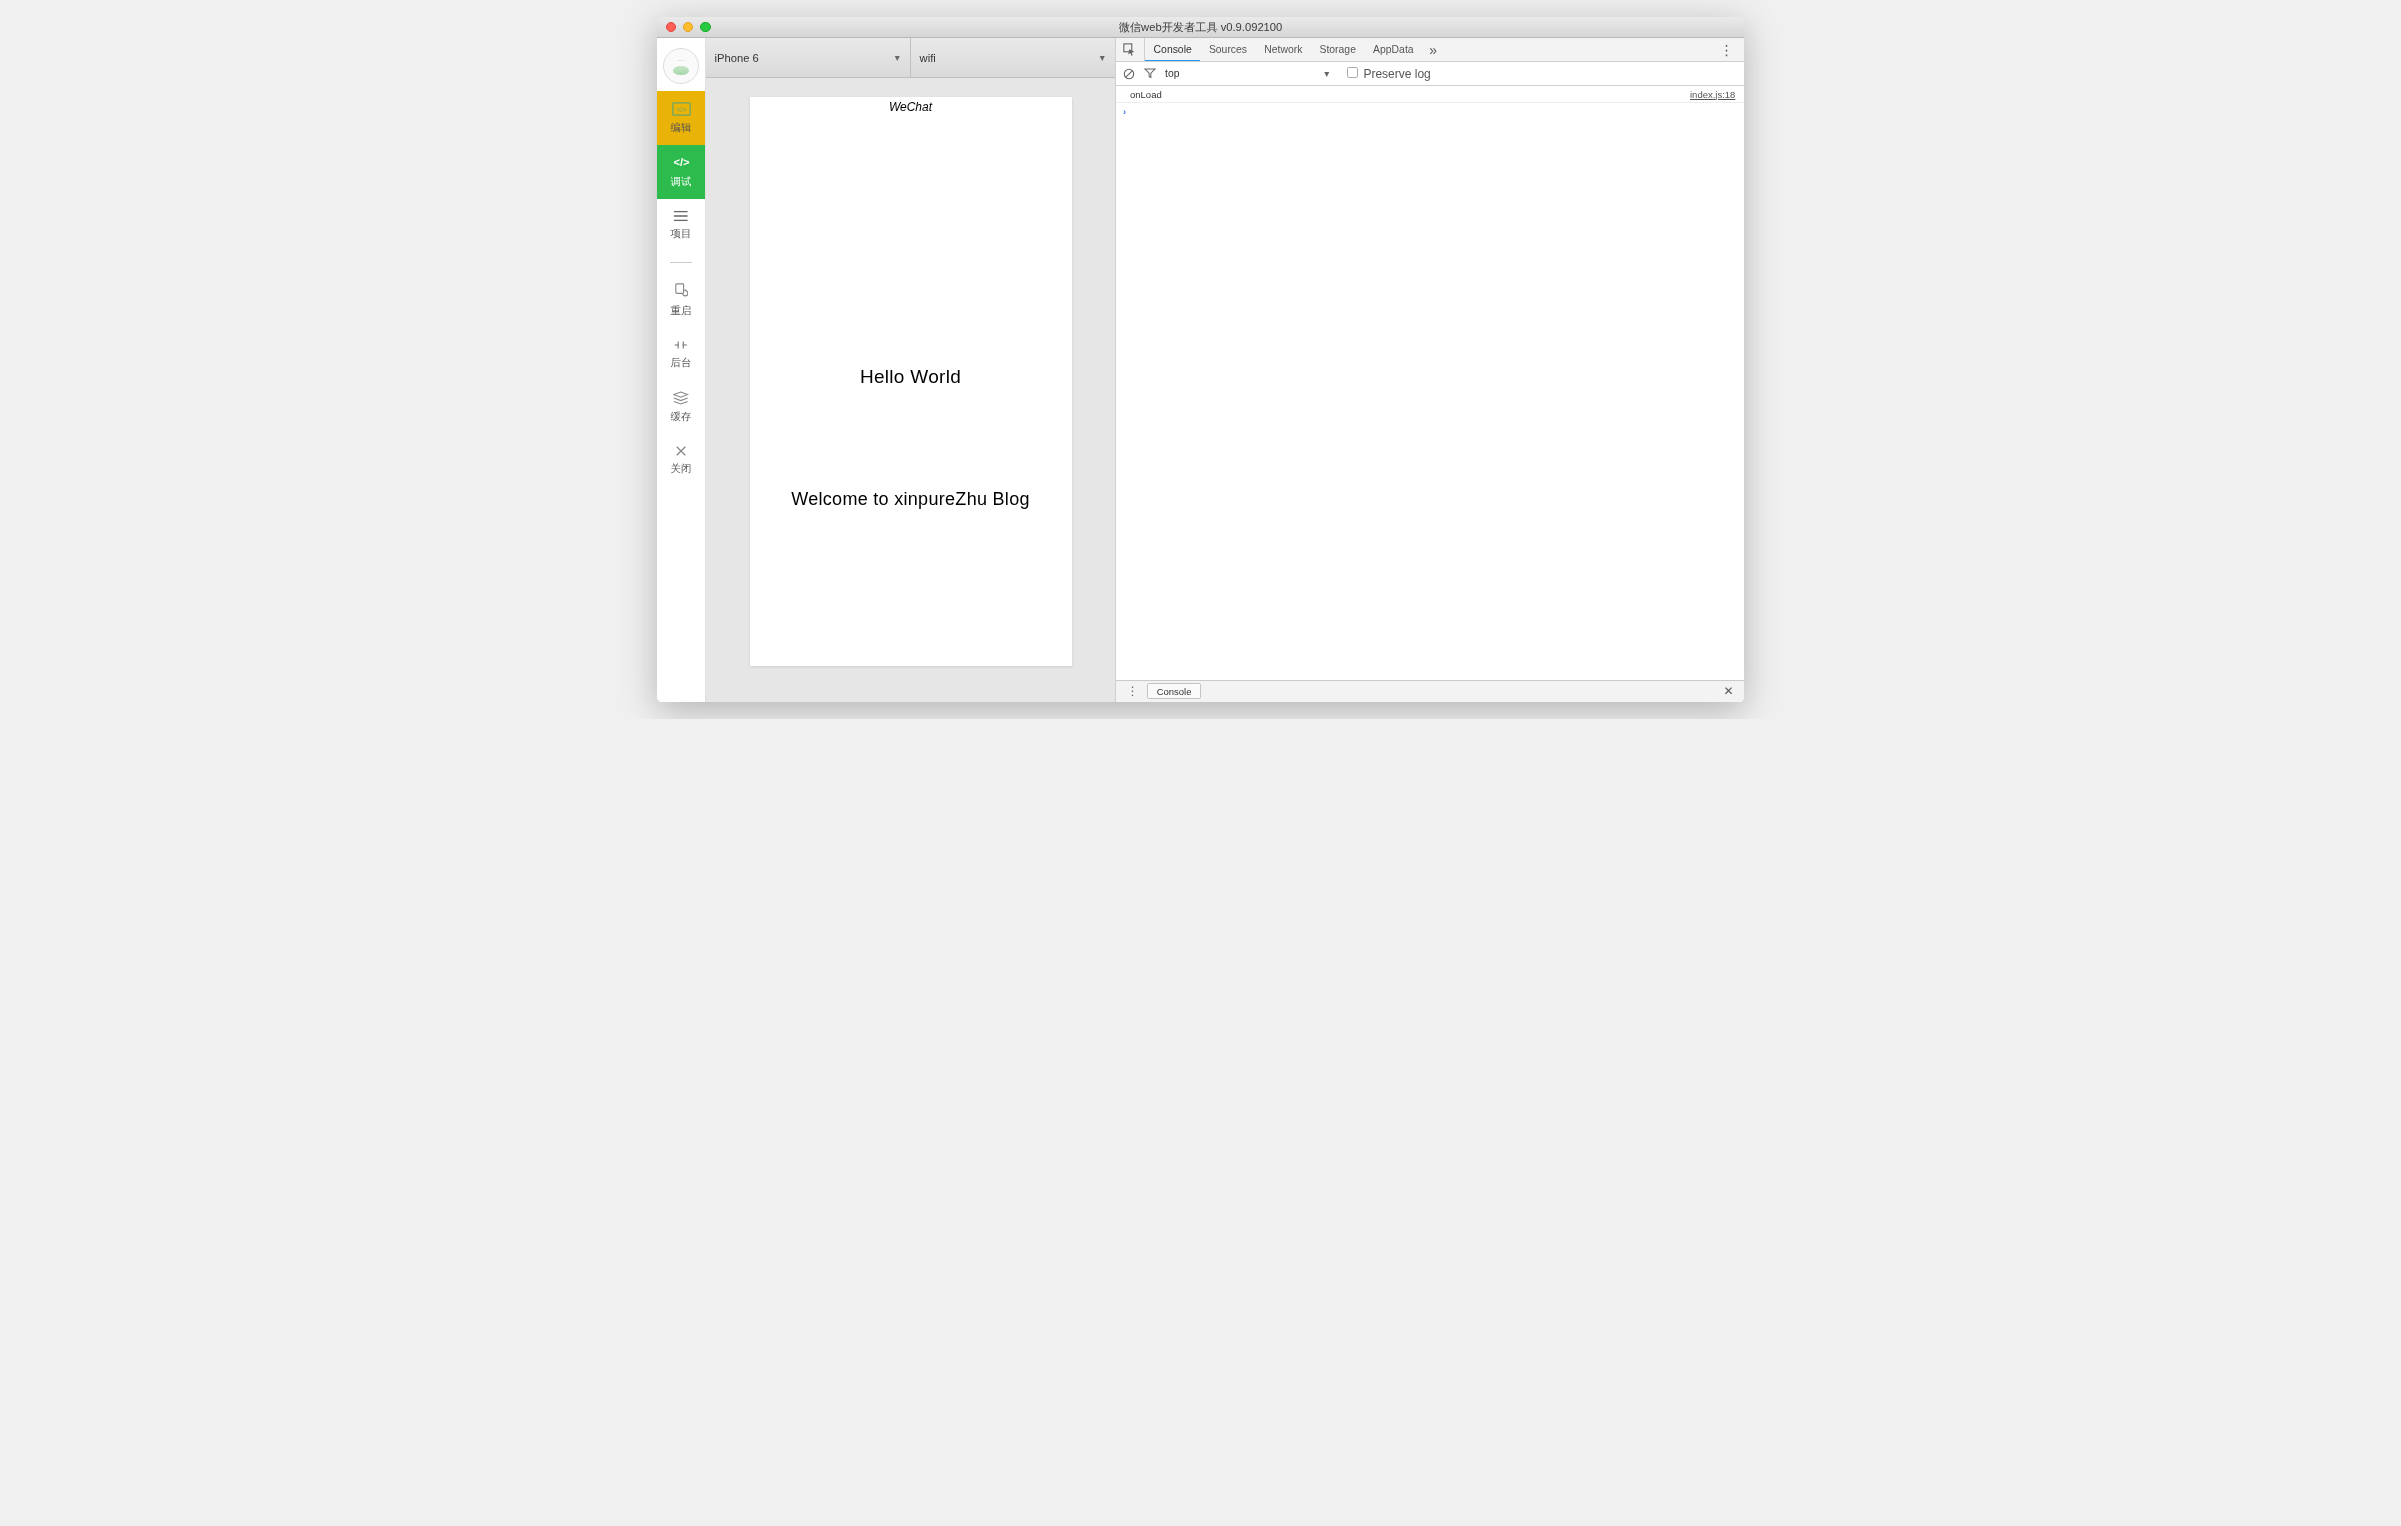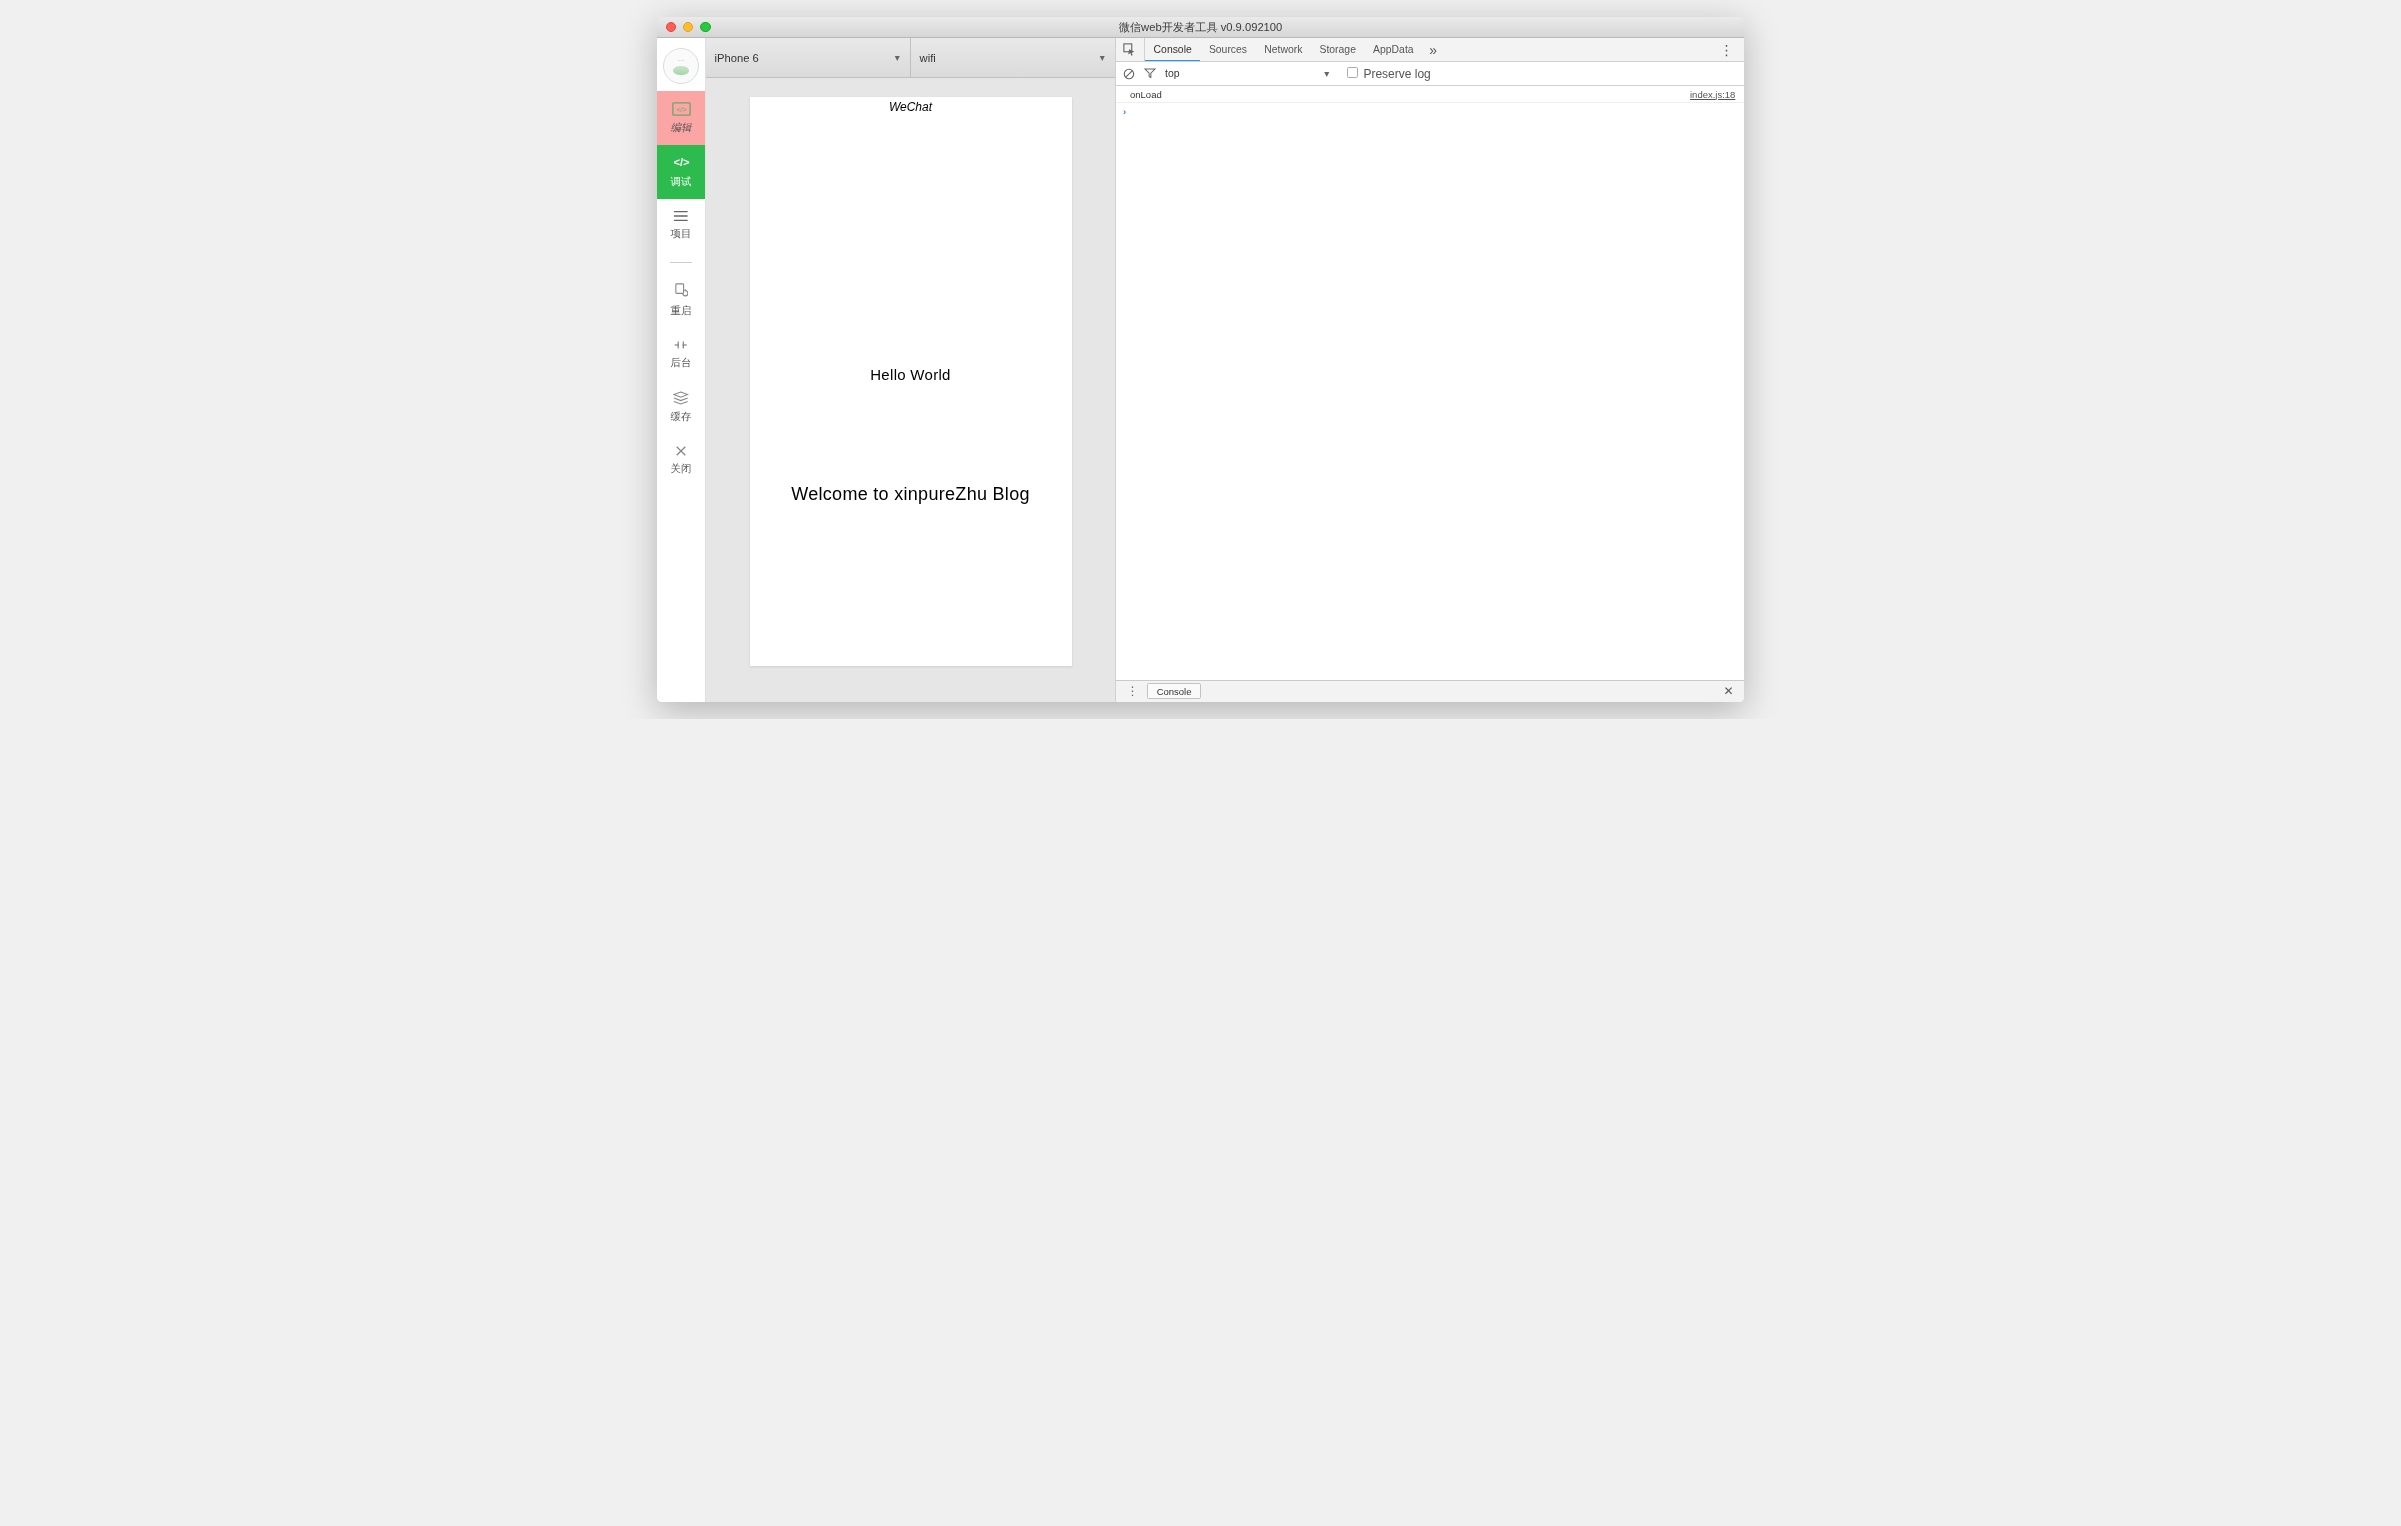--- a/index.html
+++ b/index.html
@@ -93,22 +93,21 @@
       padding: 10.4px 0;
       cursor: pointer;
       font-size: 10.4px;
       color: #555;
     }
     .side-item.active {
       background: #2cbb4c;
       color: #fff;
     }
     .side-item.edit-bg {
-      background: #fca5a5;
-      font-style: italic;
+      background: #eab308;
     }
     .side-icon {
       margin-bottom: 5.2px;
       display: flex;
       align-items: center;
       justify-content: center;
     }
     .side-label {
       font-size: 10.4px;
     }
@@ -176,21 +175,21 @@
       font-style: italic;
     }
     .phone-content {
       flex: 1;
       display: flex;
       flex-direction: column;
       align-items: center;
       width: 100%;
     }
     .phone-text-center {
-      font-size: 15px;
+      font-size: 19px;
       color: #000;
       letter-spacing: 0.3px;
       font-weight: 400;
     }
     .hello-world {
       margin-top: 250px;
     }
     .welcome-text {
       margin-top: 101px;
       font-size: 18px;

